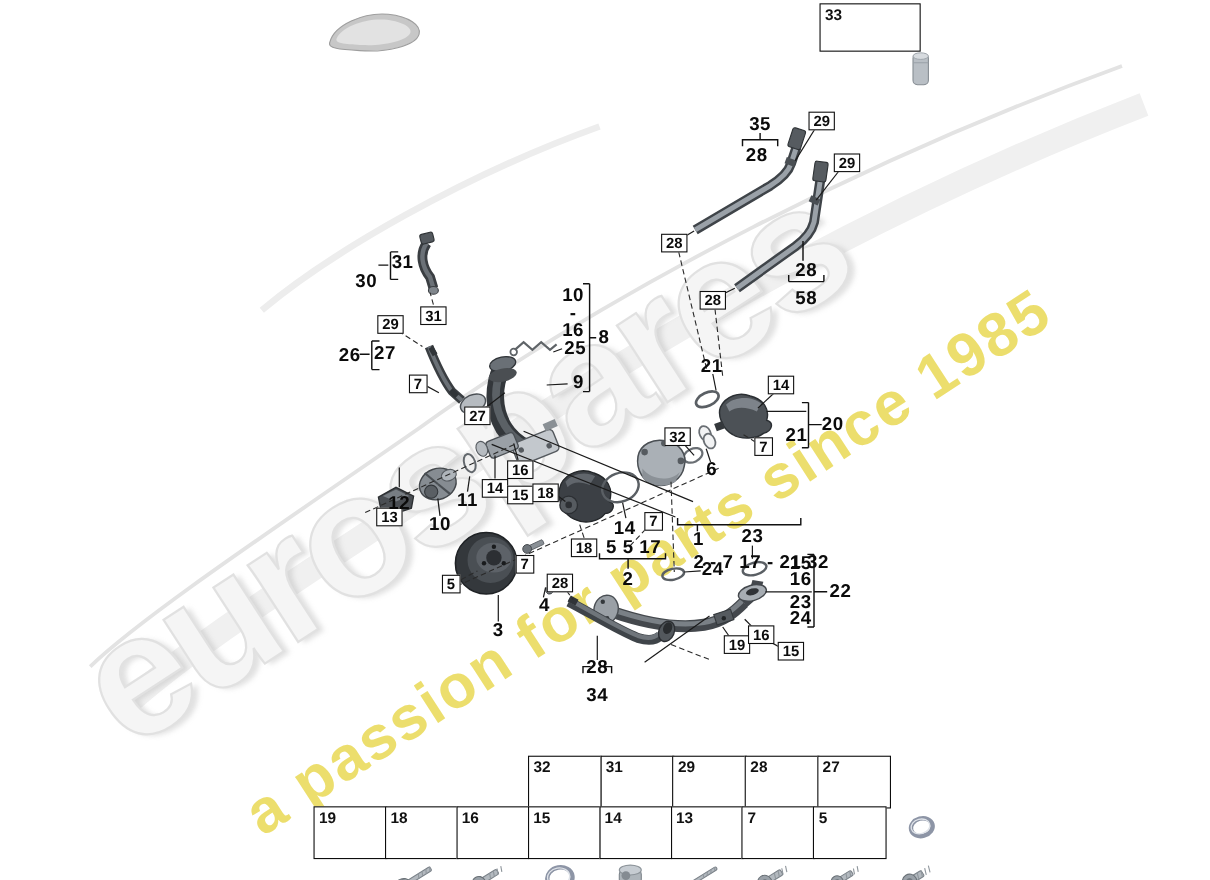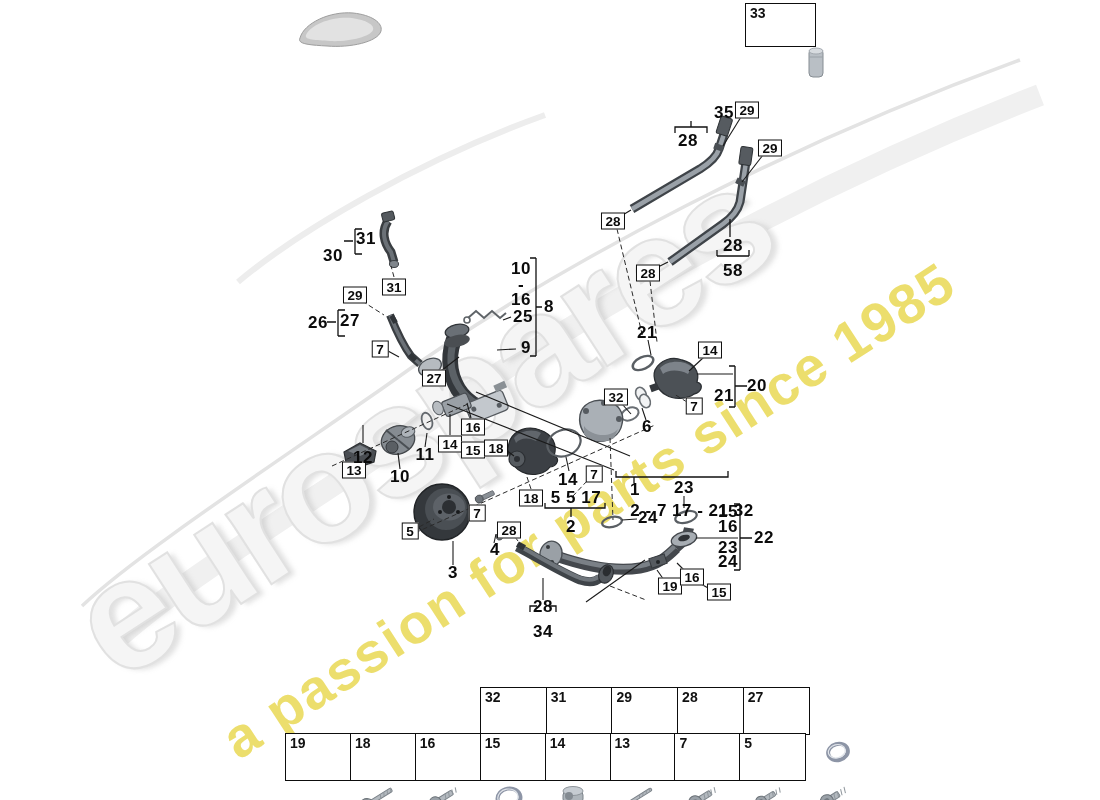--- a/index.html
+++ b/index.html
@@ -24,21 +24,21 @@
   .legend-row{position:absolute;display:flex;z-index:25;}
   #legend-top{left:480px;top:687px;}
   #legend-bottom{left:285px;top:733px;}
   .legend-cell{position:relative;background:#fff;border:1.7px solid #0d0d0d;margin-right:-1.7px;
     box-sizing:border-box;}
   #legend-top .legend-cell{width:67.4px;height:47.7px;}
   #legend-bottom .legend-cell{width:66.6px;height:48px;}
   .legend-num{position:absolute;left:4px;top:1px;font-size:14px;font-weight:bold;color:#111;}
   .legend-ic{position:absolute;right:1px;bottom:0px;}
   
-  #inset-box{position:absolute;left:745px;top:3px;width:71px;height:44px;background:#fff;
+  #inset-box{position:absolute;left:745px;top:3px;width:92px;height:44px;background:#fff;
     border:1.7px solid #0d0d0d;z-index:25;box-sizing:border-box;}
   #inset-box .legend-num{left:4px;top:1px;}
   #inset-box .legend-ic{right:14px;bottom:2px;}
 </style>
 </head>
 <body>
 
 <div id="stage">
 
   <svg width="1100" height="800" style="z-index:1">
@@ -282,21 +282,21 @@
       <div class="callout boxed" style="left: 496px; top: 448px;">18</div>
       <div class="callout boxed" style="left: 354px; top: 470px;">13</div>
       <div class="callout boxed" style="left: 410px; top: 531px;">5</div>
       <div class="callout boxed" style="left: 477px; top: 513px;">7</div>
       <div class="callout boxed" style="left: 531px; top: 498px;">18</div>
       <div class="callout boxed" style="left: 509px; top: 530px;">28</div>
       <div class="callout boxed" style="left: 594px; top: 474px;">7</div>
       <div class="callout boxed" style="left: 670px; top: 586px;">19</div>
       <div class="callout boxed" style="left: 692px; top: 577px;">16</div>
       <div class="callout boxed" style="left: 719px; top: 592px;">15</div>
-      <div class="callout plain" style="left: 691px; top: 113px; margin-left: 33px;">35</div>
+      <div class="callout plain" style="left: 691px; top: 113px;">35</div>
       <div class="callout plain" style="left: 688px; top: 141px;">28</div>
       <div class="callout plain" style="left: 733px; top: 246px;">28</div>
       <div class="callout plain" style="left: 733px; top: 271px;">58</div>
       <div class="callout plain" style="left: 333px; top: 241px; margin-top: 15px;">30</div>
       <div class="callout plain" style="left: 366px; top: 239px;">31</div>
       <div class="callout plain" style="left: 318px; top: 323px;">26</div>
       <div class="callout plain" style="left: 350px; top: 321px;">27</div>
       <div class="callout plain" style="left: 521px; top: 269px;">10</div>
       <div class="callout plain" style="left: 521px; top: 285px;">-</div>
       <div class="callout plain" style="left: 521px; top: 300px;">16</div>

